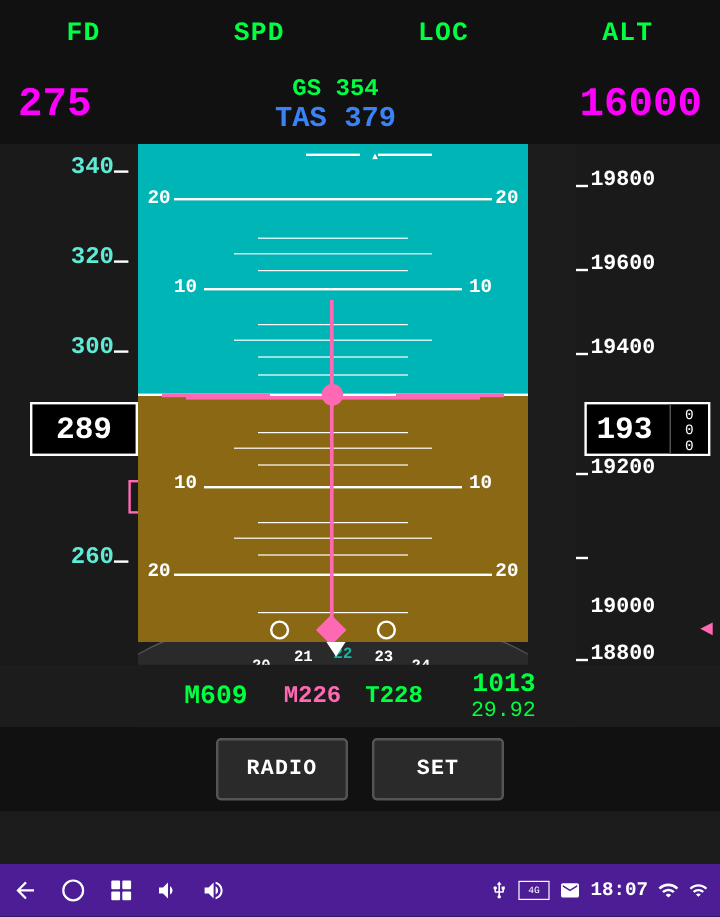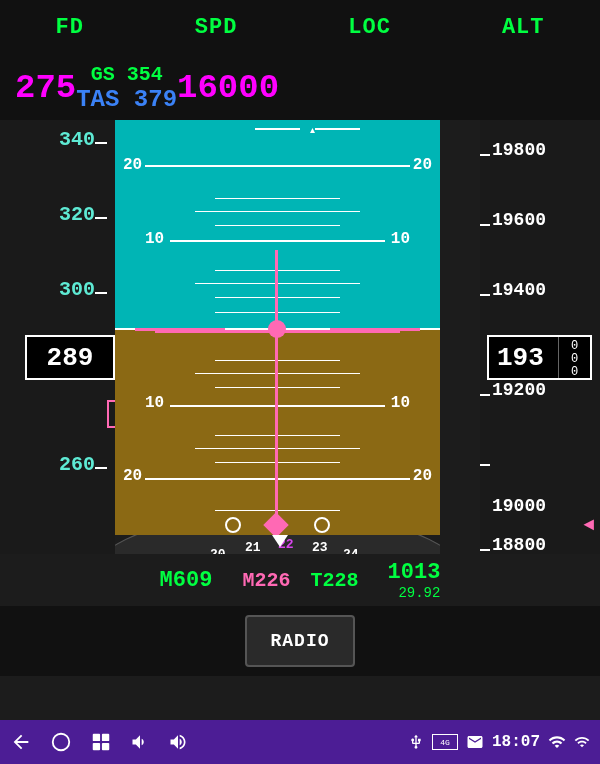--- a/index.html
+++ b/index.html
@@ -71,20 +71,21 @@
     
     .info-row {
       position: absolute;
       top: 55px;
       left: 0;
       width: 600px;
       height: 65px;
       background: #111;
       display: flex;
       align-items: center;
+      justify-content: space-between;
       padding: 0 15px;
     }
     .info-speed-left {
       color: #ff00ff;
       font-size: 34px;
       font-weight: bold;
     }
     .info-center {
       display: flex;
       flex-direction: column;
@@ -270,21 +271,21 @@
       flex-direction: column;
       align-items: flex-end;
     }
     .baro-hpa {
       color: #00ff41;
       font-size: 22px;
       font-weight: bold;
     }
     .baro-inhg {
       color: #00ff41;
-      font-size: 14px;
+      font-size: 18px;
       margin-left: 40px;
     }
 
     
     .button-bar {
       position: absolute;
       bottom: 44px;
       left: 0;
       width: 600px;
       height: 70px;
@@ -452,21 +453,21 @@
 
     <div class="heading-area">
       <div style="position:relative; width:100%; height:100%; overflow:hidden;">
 
         <div style="position:absolute; bottom:-10px; left:-30px; width:385px; height:150px; border-radius:50% 50% 0 0; background:#2a2a2a; border-top:2px solid #555;"></div>
 
         <span style="position:absolute; bottom:55px; left:40px; color:white; font-size:13px; font-weight:bold;">18</span>
         <span style="position:absolute; bottom:75px; left:65px; color:white; font-size:13px; font-weight:bold;">19</span>
         <span style="position:absolute; bottom:88px; left:95px; color:white; font-size:13px; font-weight:bold;">20</span>
         <span style="position:absolute; bottom:95px; left:130px; color:white; font-size:13px; font-weight:bold;">21</span>
-        <span style="position:absolute; bottom:98px; left:163px; color:#d946ef; font-size:13px; font-weight:bold;text-align:center;">22</span>
+        <span style="position:absolute; bottom:98px; left:163px; color:#14b8a6; font-size:13px; font-weight:bold;text-align:center;">22</span>
         <span style="position:absolute; bottom:95px; left:197px; color:white; font-size:13px; font-weight:bold;">23</span>
         <span style="position:absolute; bottom:88px; left:228px; color:white; font-size:13px; font-weight:bold;">24</span>
         <span style="position:absolute; bottom:75px; left:260px; color:white; font-size:13px; font-weight:bold;">25</span>
 
         <div style="position:absolute; bottom:10px; left:138px; color:#ff69b4; font-size:22px;">✈</div>
 
         <div style="position:absolute; top:0; left:157px; width:0; height:0; border-left:8px solid transparent; border-right:8px solid transparent; border-top:12px solid white;"></div>
       </div>
     </div>
 
@@ -482,20 +483,21 @@
       <span style="color:#00ff41; font-size:20px; font-weight:bold;">T228</span>
     </div>
     <div class="baro-info">
       <span class="baro-hpa">1013</span>
       <span class="baro-inhg">29.92</span>
     </div>
   </div>
 
   <div class="button-bar">
     <div class="instrument-btn">RADIO</div>
+    <div class="instrument-btn">SET</div>
   </div>
 
 </div>
 
 <div class="android-status-bar">
   <div class="android-nav-icons">
 
     <svg width="22" height="22" viewBox="0 0 24 24" fill="white">
       <path d="M20 11H7.83l5.59-5.59L12 4l-8 8 8 8 1.41-1.41L7.83 13H20v-2z"></path>
     </svg>

